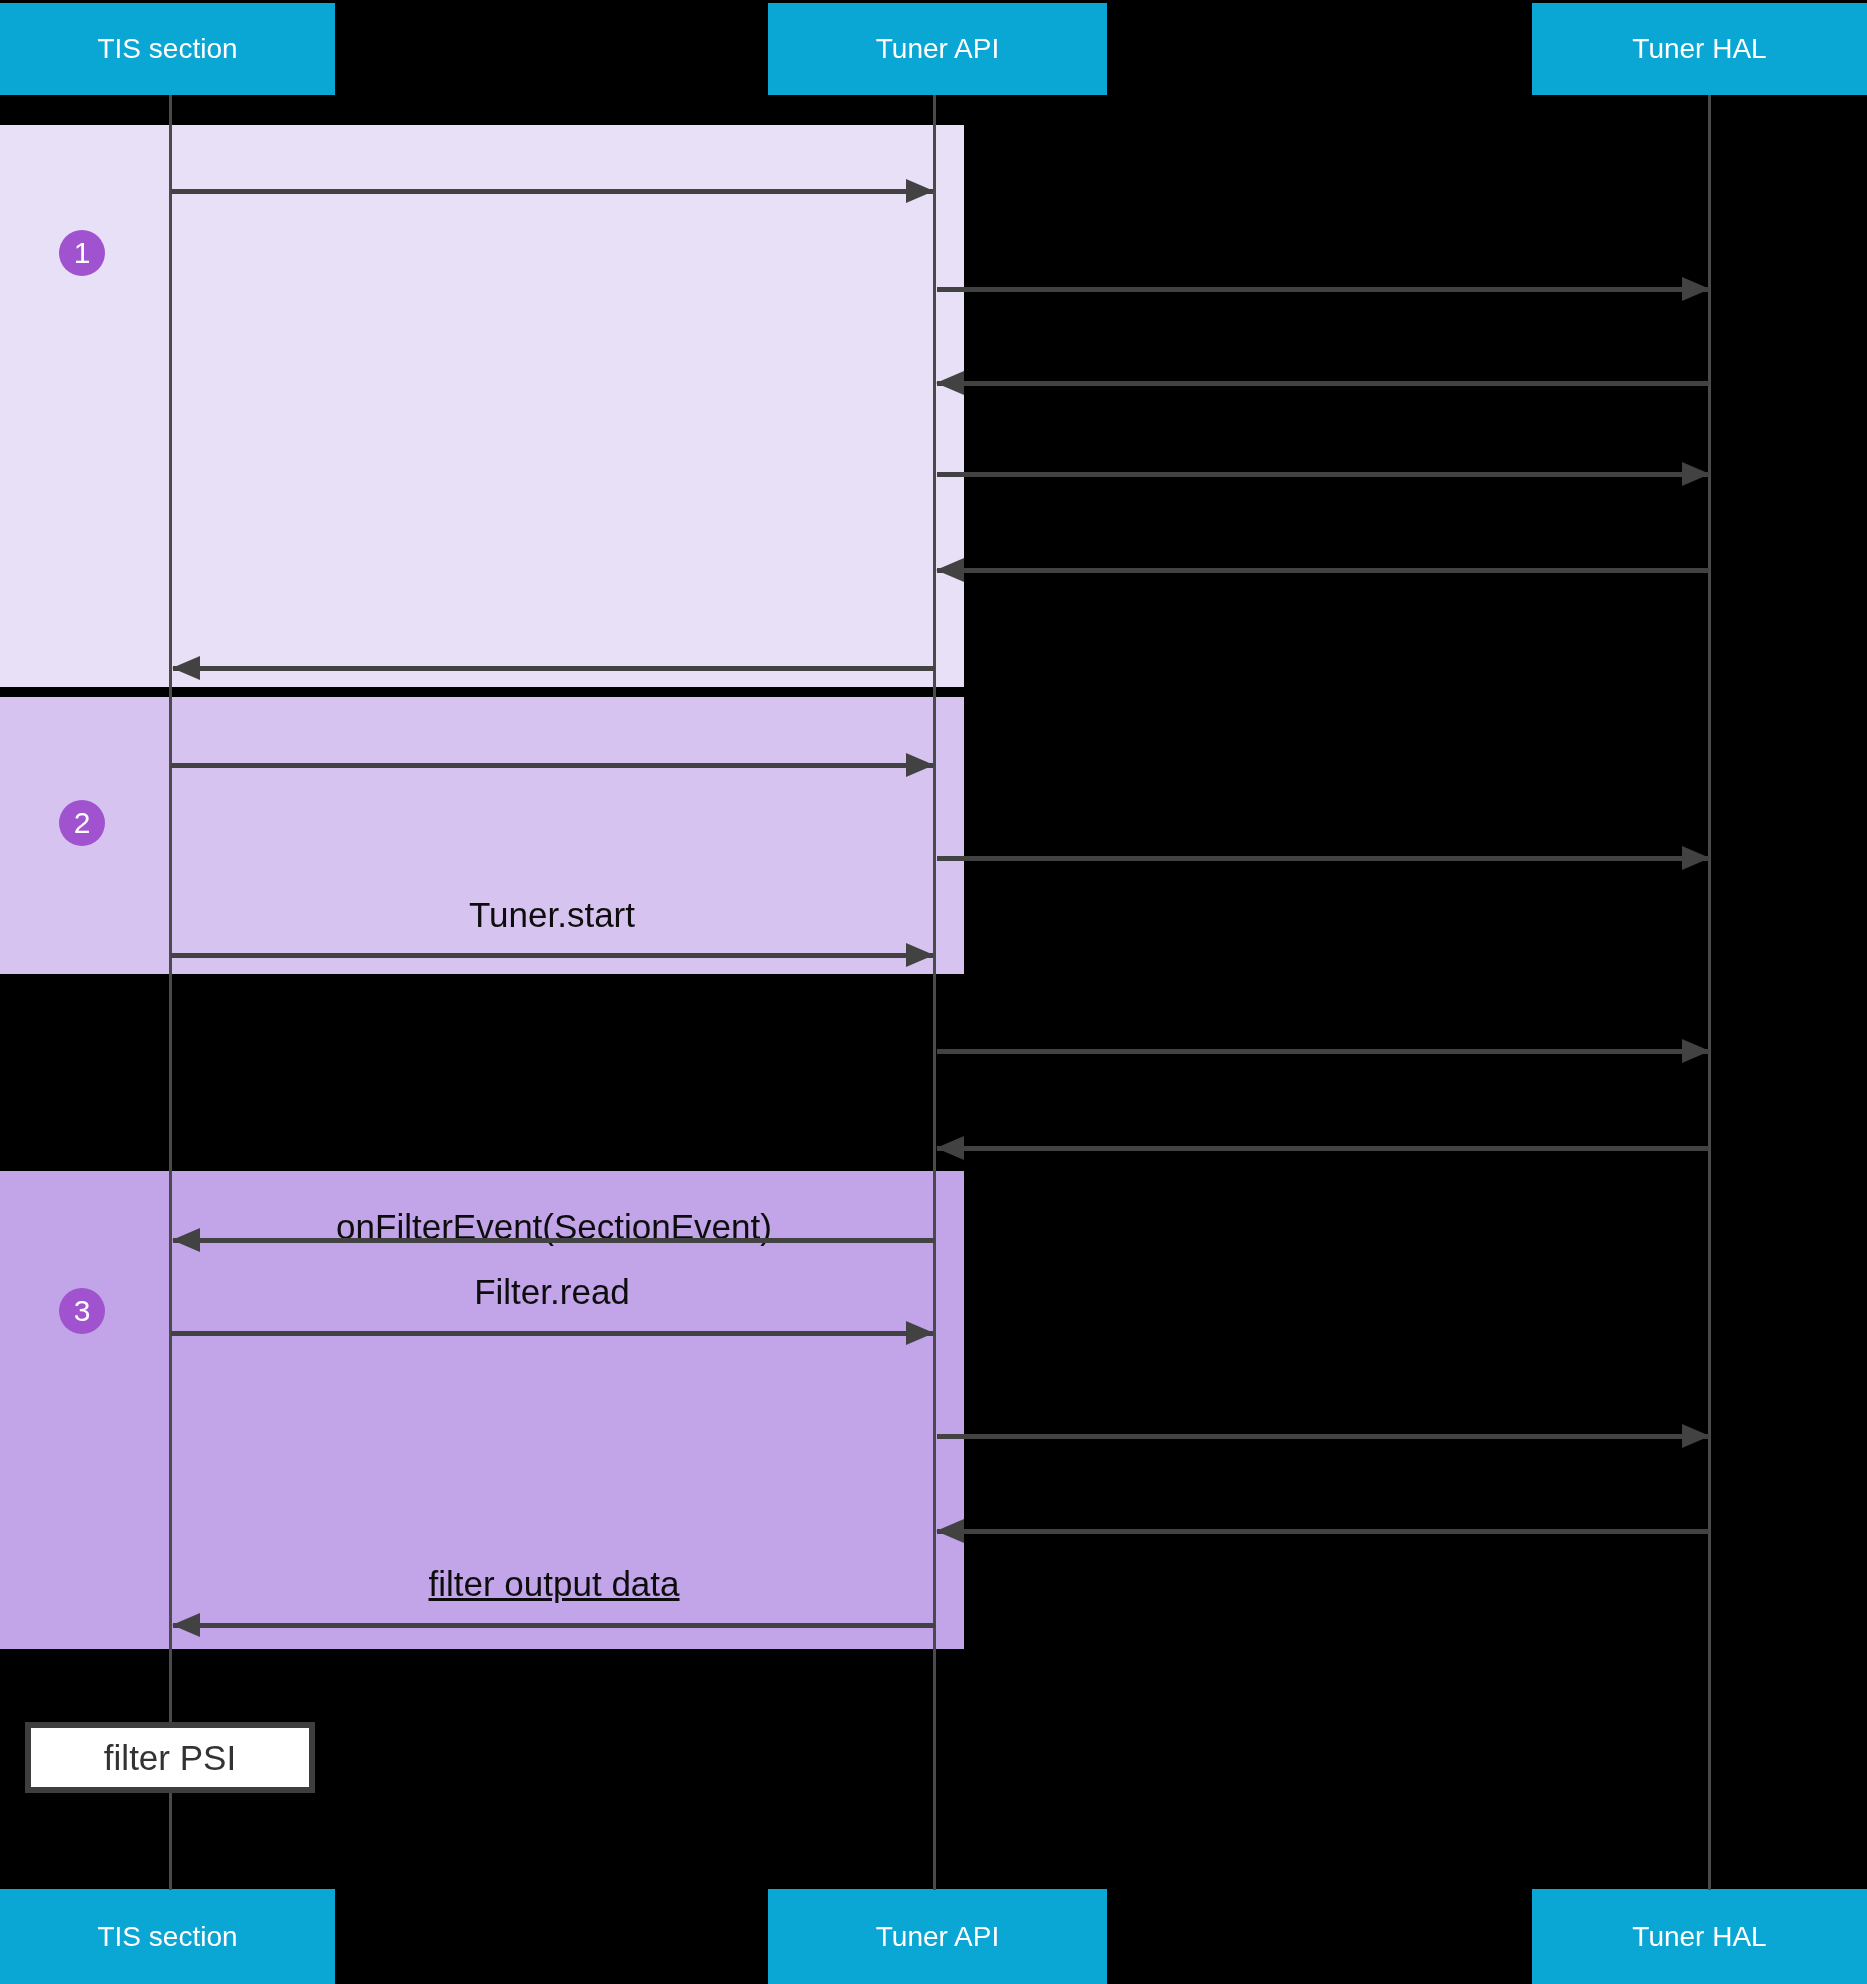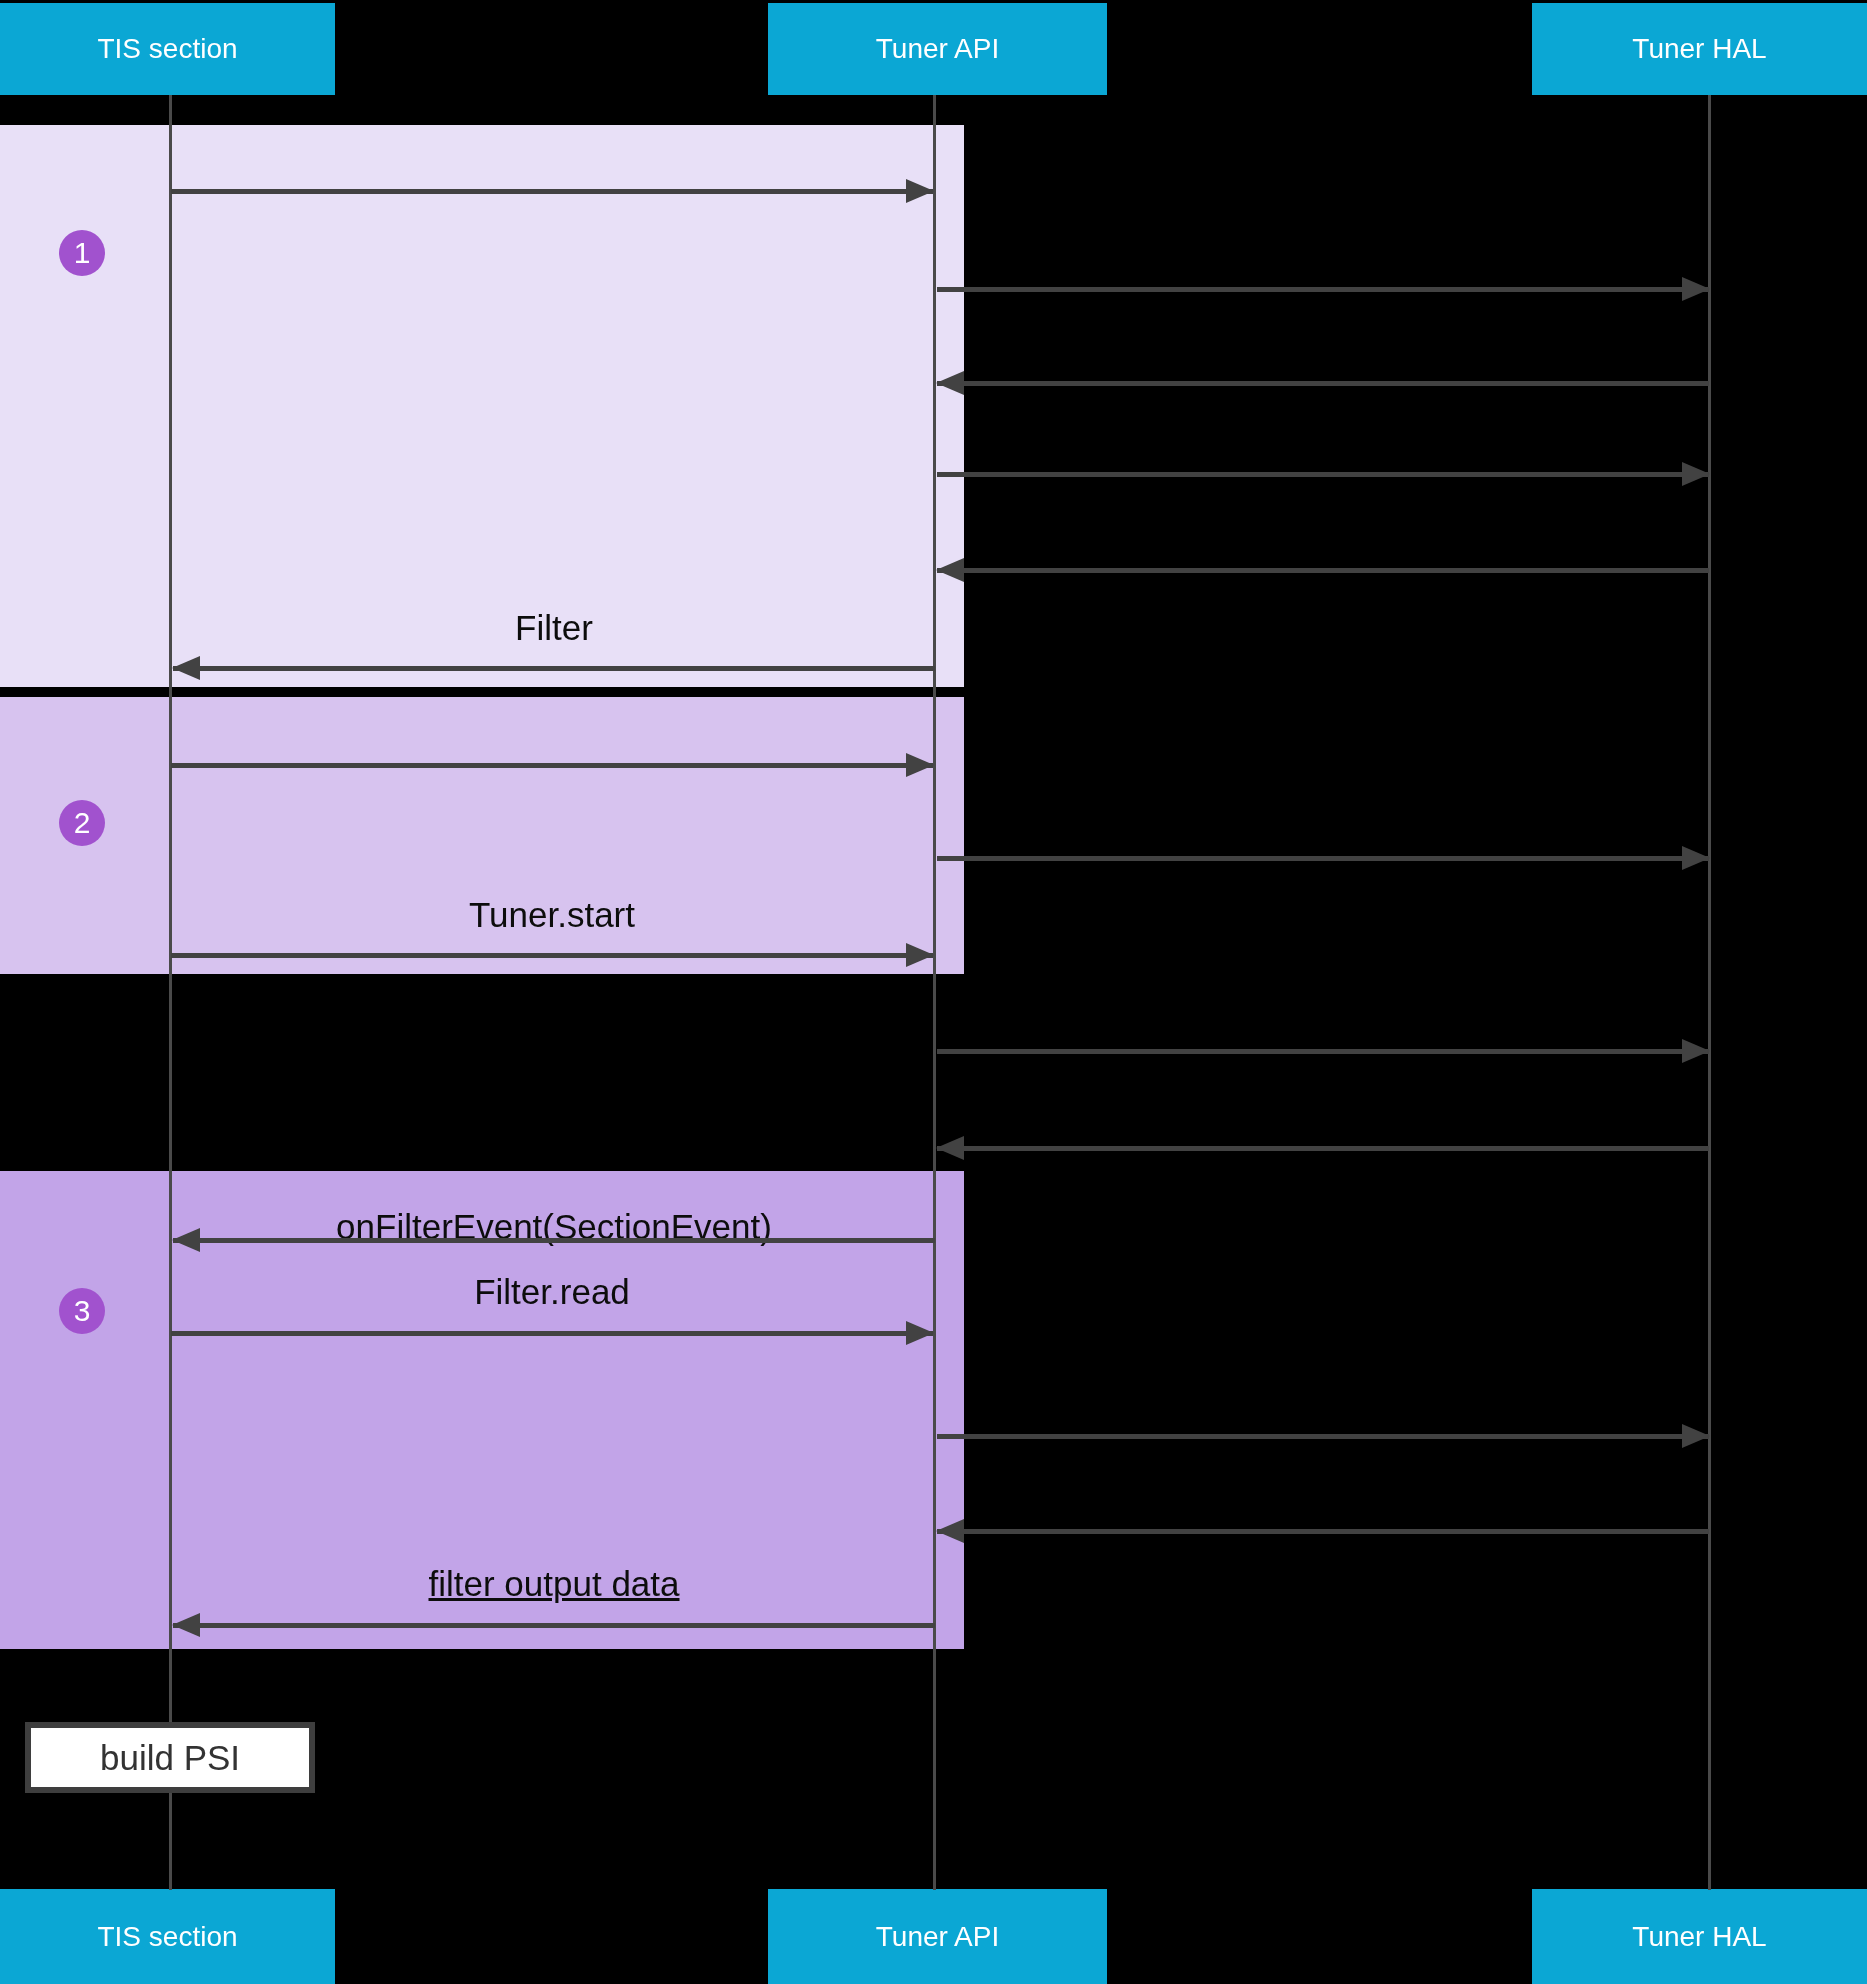--- a/index.html
+++ b/index.html
@@ -78,21 +78,20 @@
   <div class="arrow" style="left:937px;width:772px;top:460px;">
     <div class="shaft"></div>
     <div class="head-r"></div>
   </div>
 
   <div class="arrow" style="left:937px;width:772px;top:556px;">
     <div class="shaft"></div>
     <div class="head-l"></div>
   </div>
 
-  <div class="msg-label" style="left:173px;width:762px;top:606px;">Filter</div>
   <div class="arrow" style="left:173px;width:762px;top:654px;">
     <div class="shaft"></div>
     <div class="head-l"></div>
   </div>
 
   <div class="arrow" style="left:171px;width:762px;top:751px;">
     <div class="shaft"></div>
     <div class="head-r"></div>
   </div>
 
@@ -138,16 +137,16 @@
     <div class="shaft"></div>
     <div class="head-l"></div>
   </div>
 
   <div class="msg-label" style="left:173px;width:762px;top:1562px;text-decoration:underline;">filter output data</div>
   <div class="arrow" style="left:173px;width:762px;top:1611px;">
     <div class="shaft"></div>
     <div class="head-l"></div>
   </div>
 
-  <div class="note">build PSI</div>
+  <div class="note">filter PSI</div>
 
 </div>
 
 
 </body></html>

